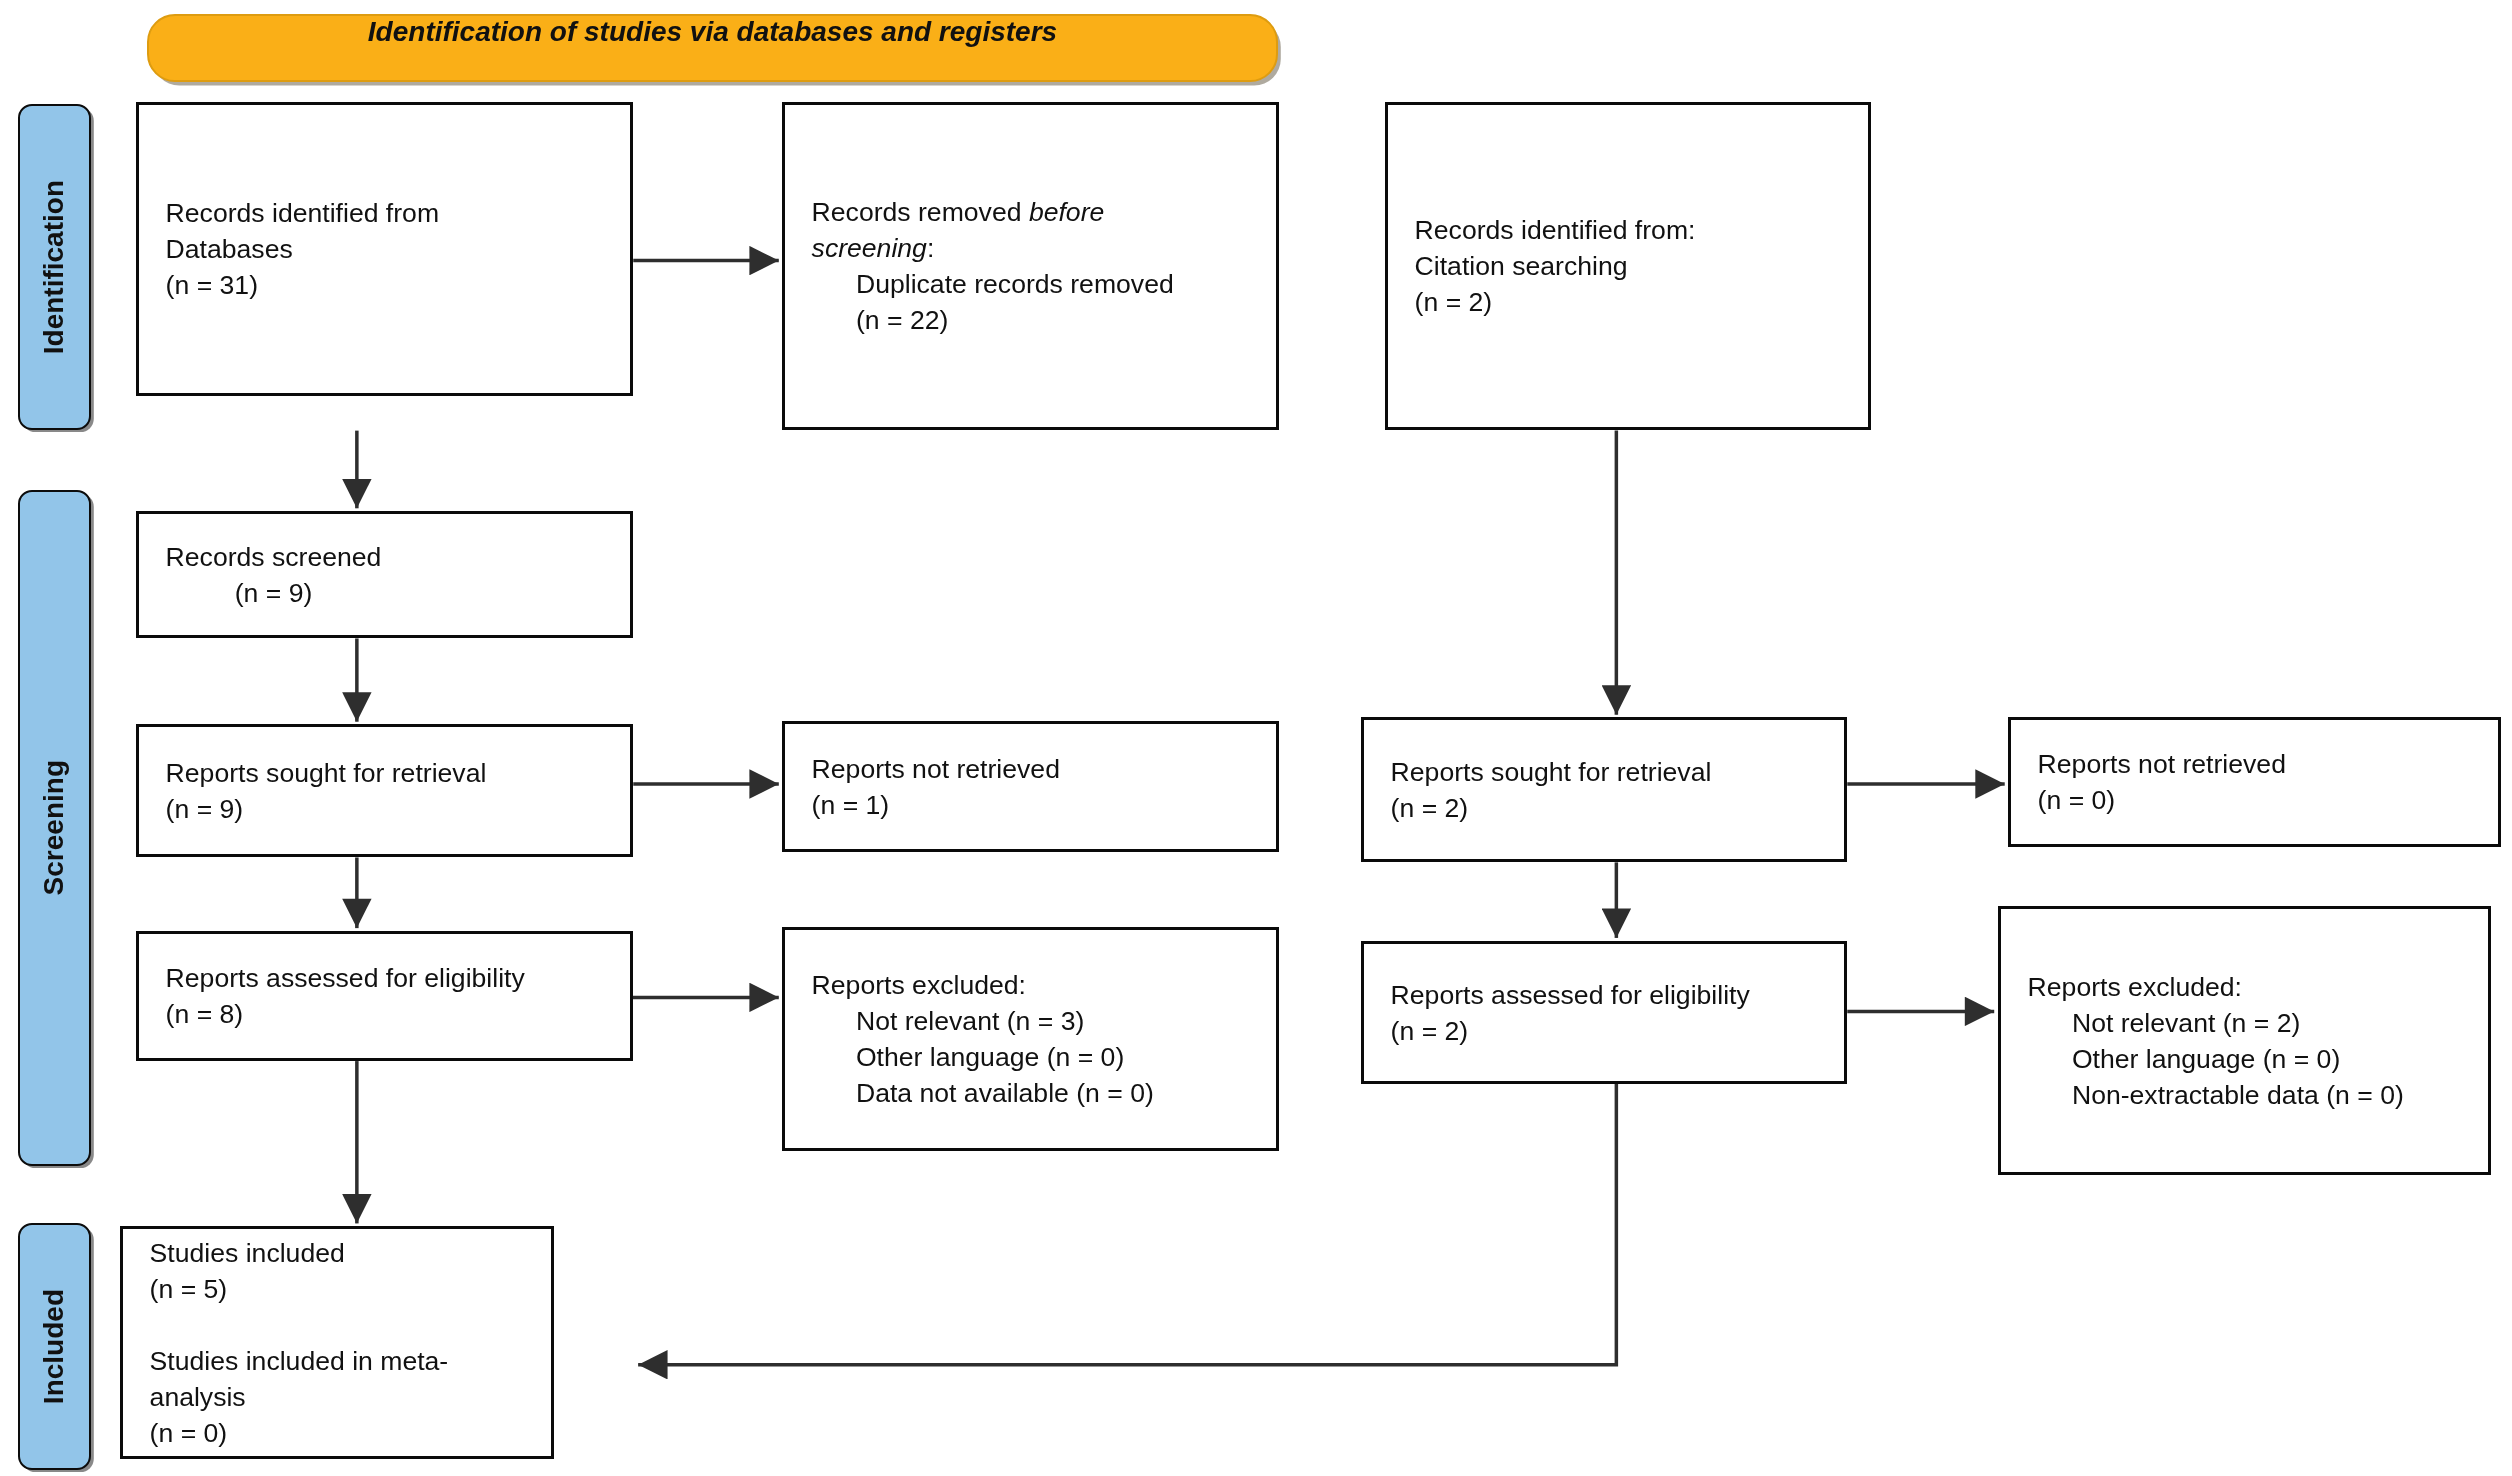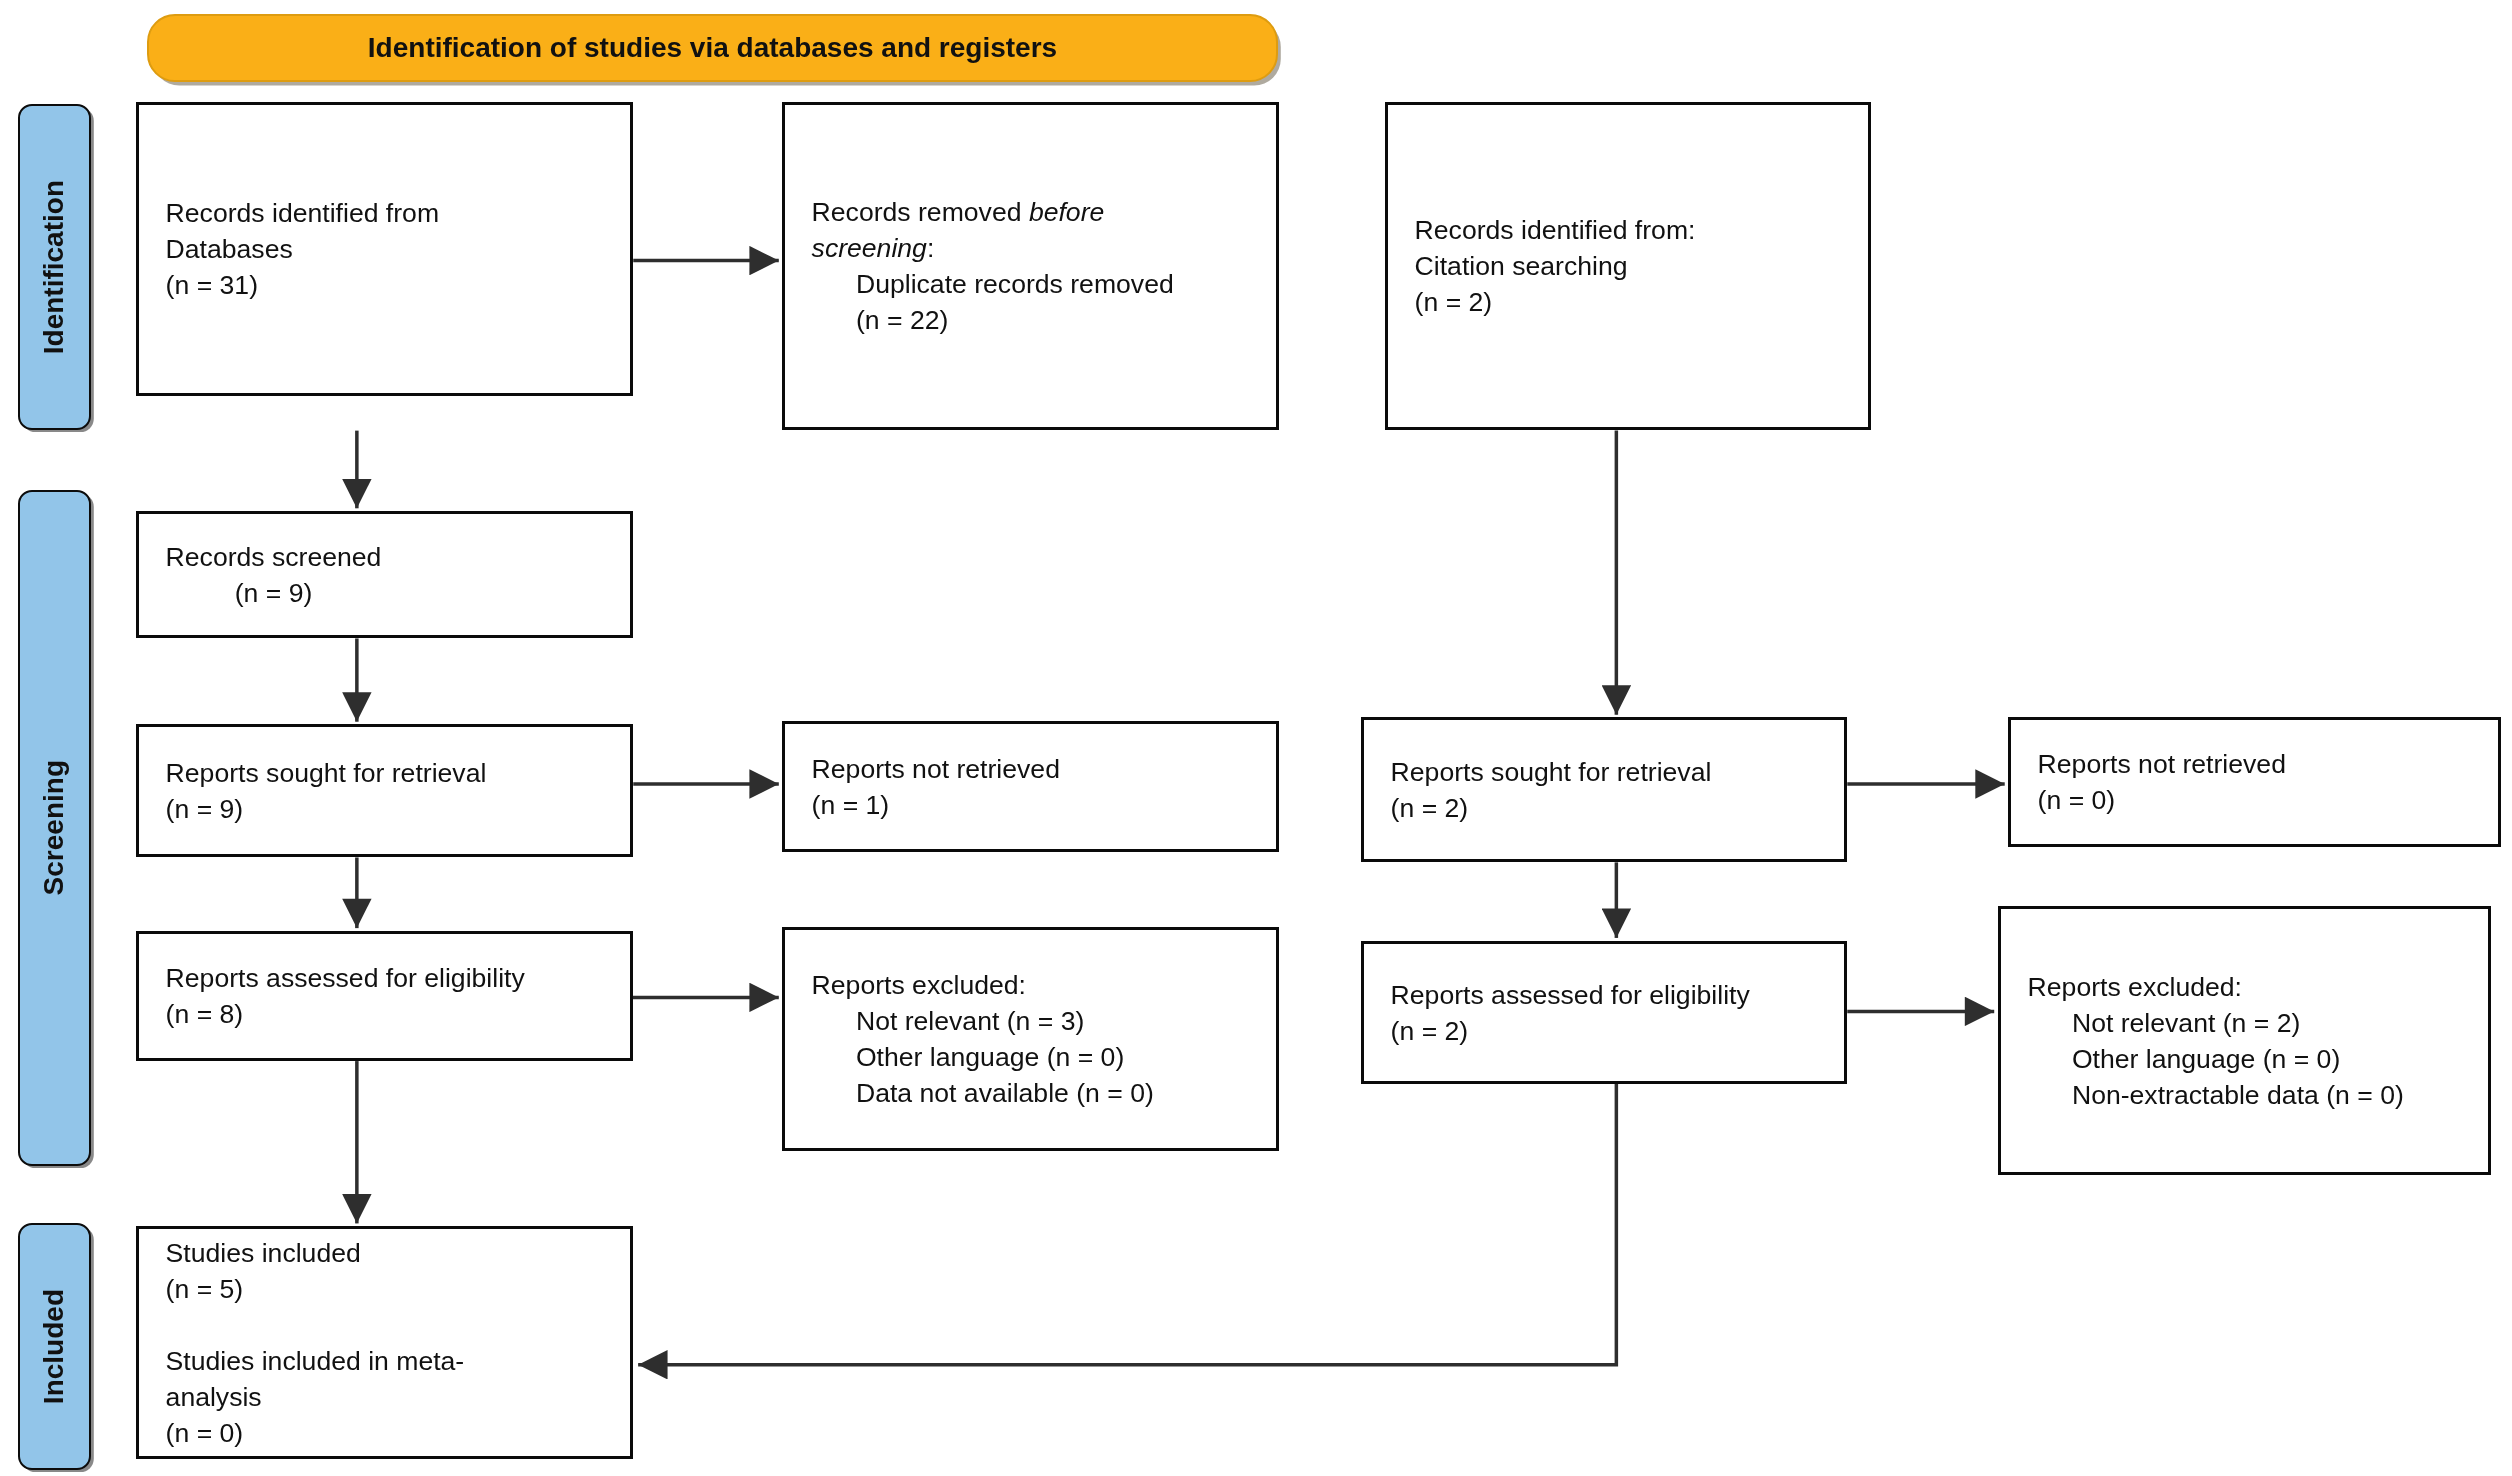--- a/index.html
+++ b/index.html
@@ -21,23 +21,24 @@
     overflow:hidden;
   }
   #arrows{position:absolute;left:0;top:0;width:2512px;height:1477px;}
   .flow{stroke:var(--arrow);stroke-width:5;fill:none;}
   .banner{
     position:absolute;
     background:var(--banner);
     border:2.8px solid var(--banner-border);
     border-radius:28px;
     box-shadow:4.2px 4.9px 0 -1.4px rgba(110,100,80,0.55);
-    display:flex;align-items:center;justify-content:center;
+    display:flex;justify-content:center;
     font-weight:bold;font-size:28px;
     text-align:center;
+    font-style:italic;
   }
   .tab{
     position:absolute;
     background:var(--sidebar);
     border:2.8px solid #0c0c0c;
     border-radius:14px;
     box-shadow:3.5px 2.8px 0 -0.7px rgba(40,40,40,0.55);
     display:flex;align-items:center;justify-content:center;
   }
   .tab .vlabel{
@@ -162,21 +163,21 @@
 (n = 2)</div>
   </div>
 
   <div class="box" style="left:1998px;top:906px;width:493px;height:269px;">
     <div class="box-text pre">Reports excluded:
       Not relevant (n = 2)
       Other language (n = 0)
       Non-extractable data (n = 0)</div>
   </div>
 
-  <div class="box" style="left:136px;top:1226px;width:497px;height:233px;">
+  <div class="box" style="left:120px;top:1226px;width:434px;height:233px;">
     <div class="box-text pre">Studies included
 (n = 5)
 
 Studies included in meta-
 analysis
 (n = 0)</div>
   </div>
 
 </div>
 

